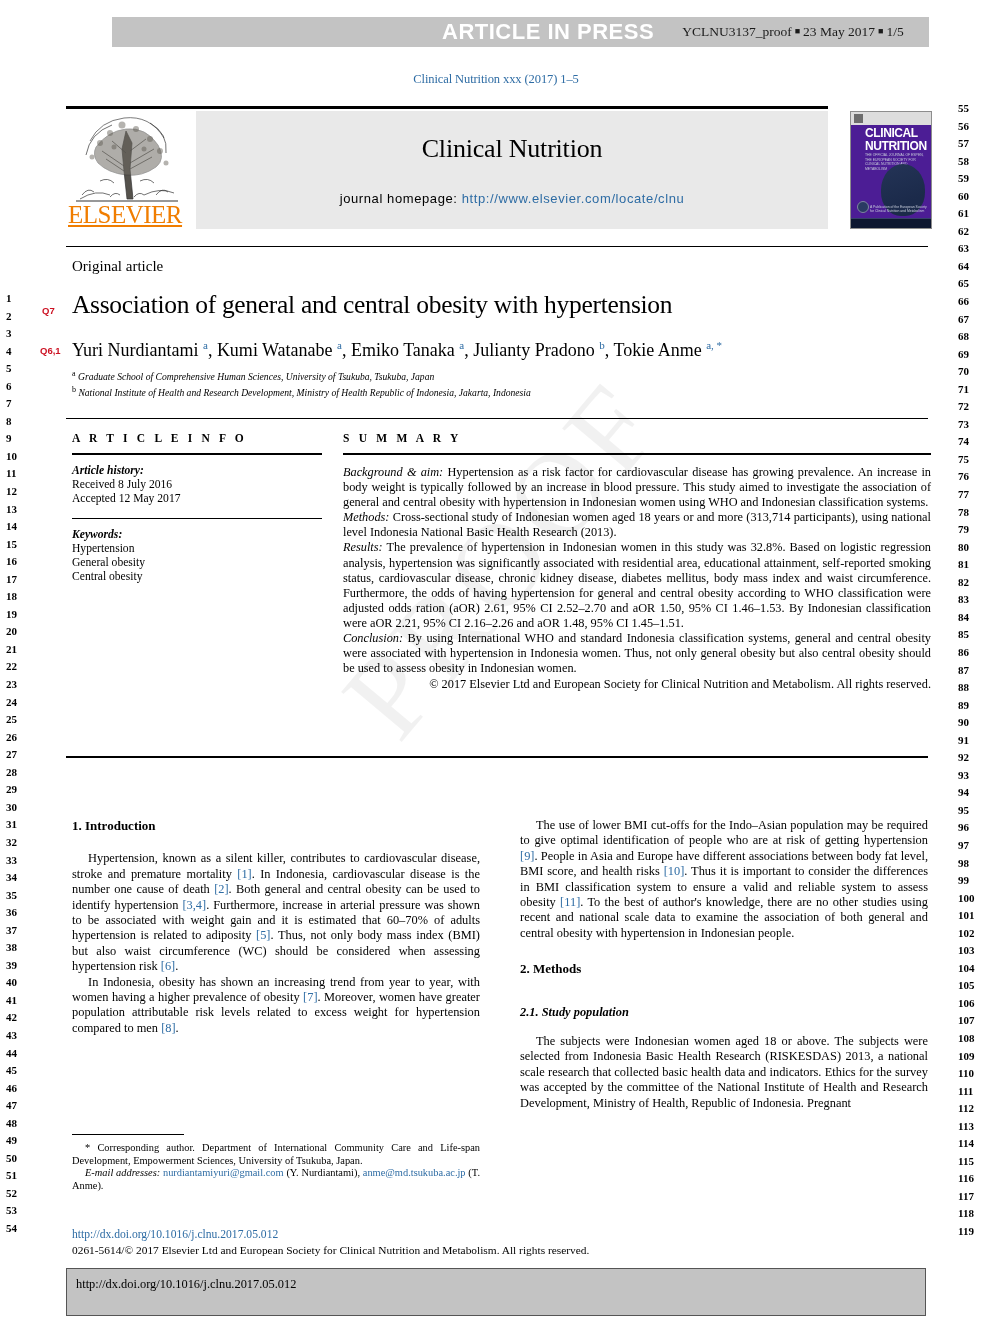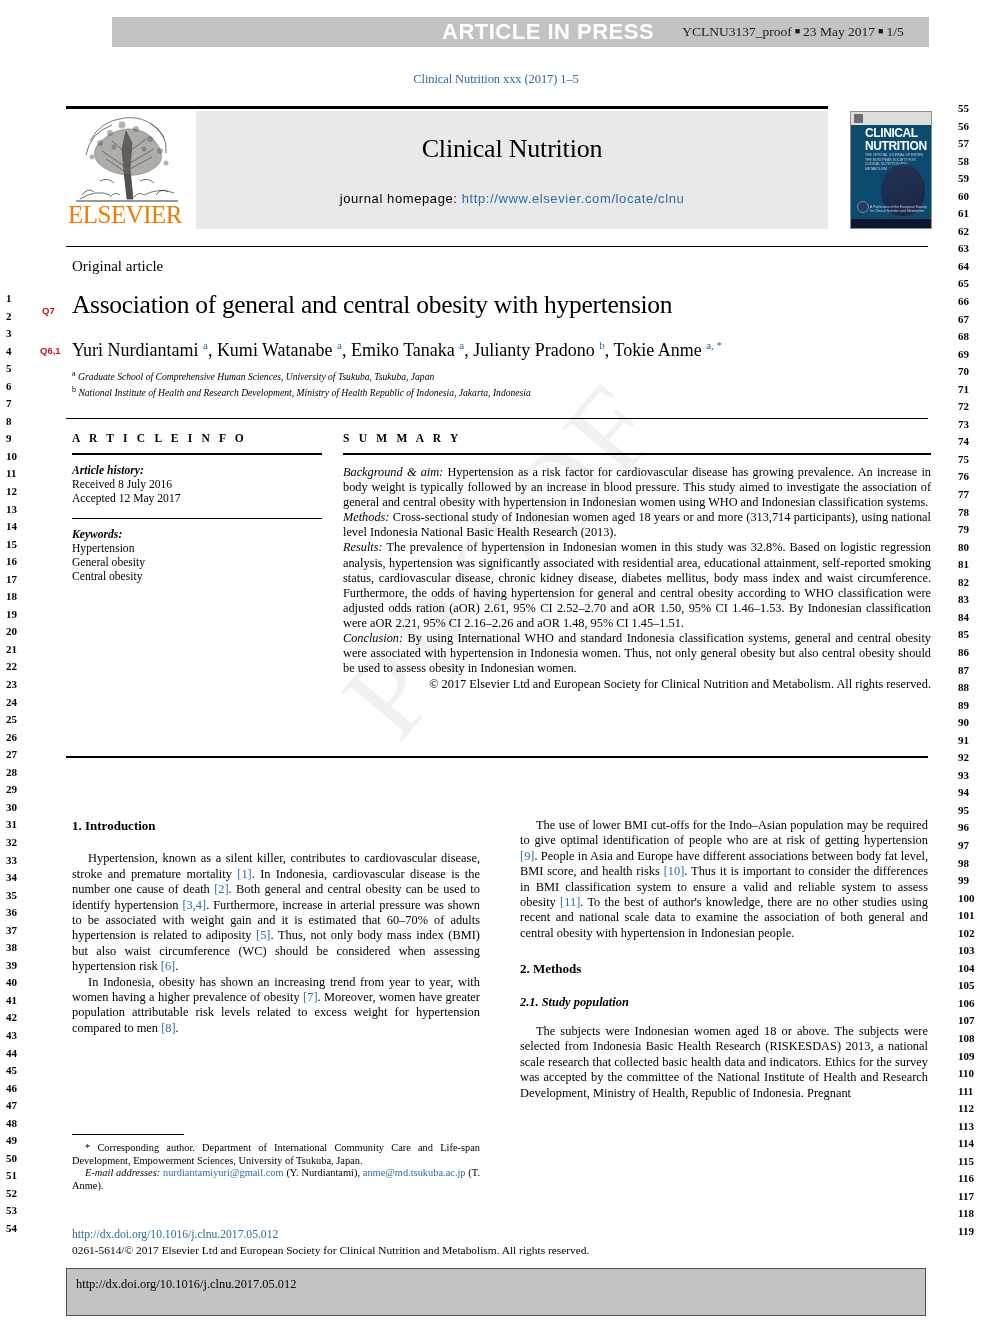--- a/index.html
+++ b/index.html
@@ -78,20 +78,21 @@
     overflow: hidden;
   }
   .elsevier-word {
     position: absolute;
     left: 2px; bottom: 0px;
     font-family: "Liberation Serif", serif;
     font-size: 25px;
     letter-spacing: -0.5px;
     color: #f07d00;
     font-weight: normal;
+    text-decoration: underline;
   }
   .masthead-box {
     position: absolute;
     left: 130px; top: 2px;
     width: 632px; height: 118px;
     background: #e9e9e9;
     text-align: center;
   }
   .contents-line {
     padding-top: 11px;
@@ -111,21 +112,21 @@
     font-family: "Liberation Sans", sans-serif;
     letter-spacing: 0.6px;
   }
   .homepage-line .url { color: #2e6ca4; }
 
   
   .cover-thumb {
     position: absolute;
     left: 850px; top: 111px;
     width: 80px; height: 116px;
-    background: #0c4a6e;
+    background: #4c1d95;
     border: 1px solid #8d8d8d;
     overflow: hidden;
     font-family: "Liberation Sans", sans-serif;
   }
   .cover-thumb .ct-head {
     position: absolute; left: 0; top: 0;
     width: 100%; height: 13px; background: #dddddd;
   }
   .cover-thumb .ct-sq {
     position: absolute; left: 3px; top: 2px;
@@ -275,21 +276,21 @@
     font-family: "Liberation Serif", serif;
     font-size: 13px;
     font-weight: bold;
     margin: 0 0 18px 0;
   }
   .body-col h3 {
     font-family: "Liberation Serif", serif;
     font-size: 12.4px;
     font-weight: bold;
     font-style: italic;
-    margin: 18px 0 14px 0;
+    margin: 28px 0 14px 0;
   }
   .body-col p { margin: 0; text-indent: 16px; }
   .ref { color: #2e6ca4; }
 
   
   .foot-rule {
     position: absolute;
     left: 72px; top: 1134px;
     width: 112px; height: 1px;
     background: #000;

